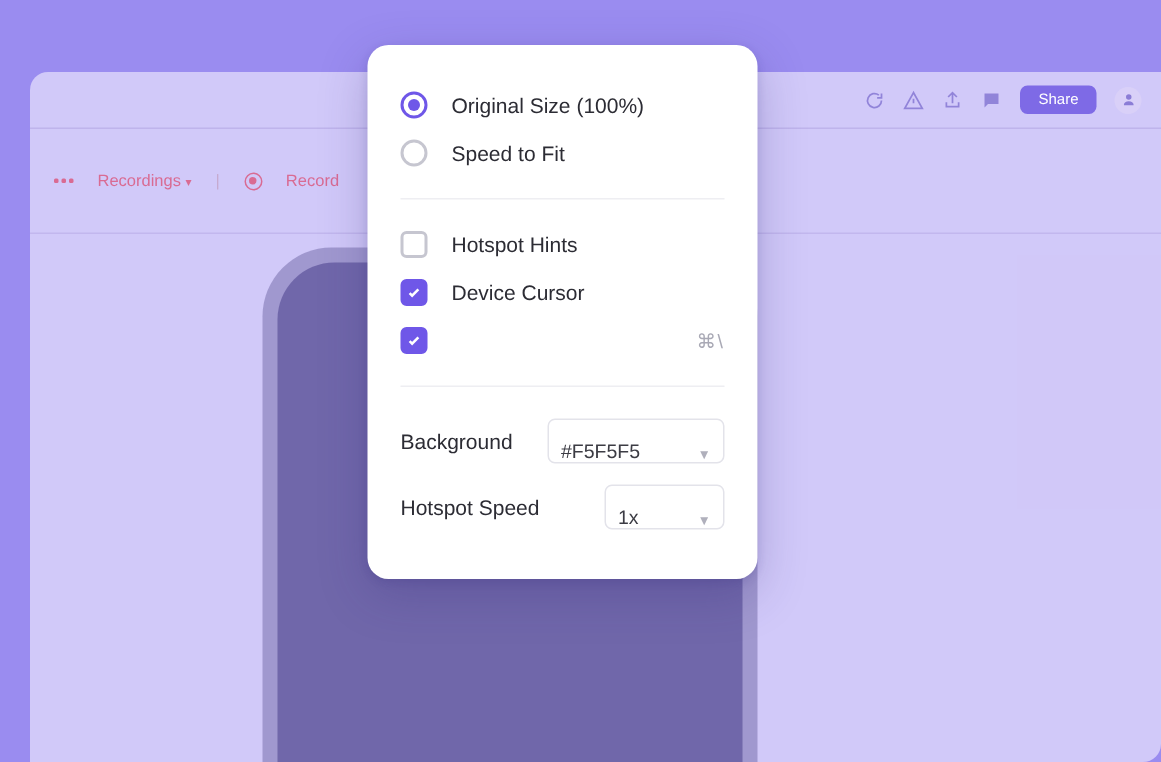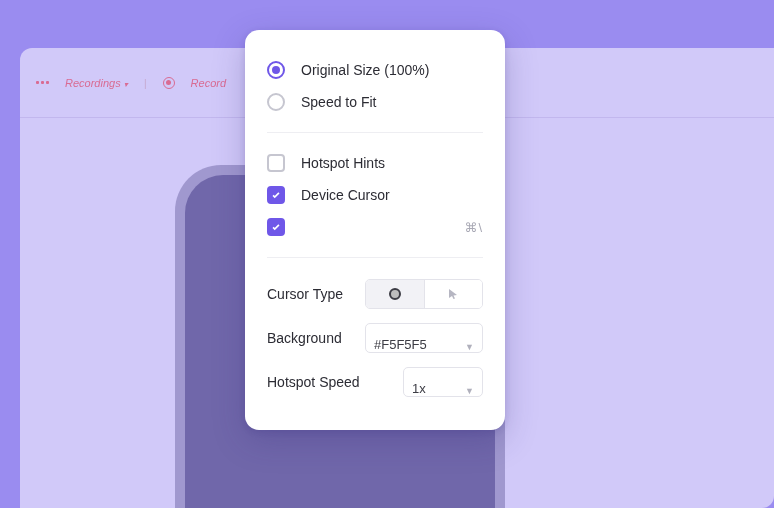--- a/index.html
+++ b/index.html
@@ -38,21 +38,20 @@
     }
     .bg-subbar {
       height: 70px;
       display: flex;
       align-items: center;
       gap: 16px;
       padding: 0 16px;
       color: #d96b93;
       font-size: 11px;
       border-bottom: 1px solid rgba(140, 120, 200, 0.22);
-      font-style: italic;
     }
     .dots3 { display: inline-flex; gap: 2px; align-items:center;}
     .dots3 span { width:3px;height:3px;background:#d96b93;border-radius:1px;display:inline-block; }
     .rec-dot {
       width: 12px;height:12px;border:1px solid #d96b93;border-radius:50%;
       display:inline-flex;align-items:center;justify-content:center;
     }
     .rec-dot::after{content:"";width:5px;height:5px;background:#d96b93;border-radius:50%;}
 
     
@@ -142,20 +141,40 @@
       cursor:pointer;
       justify-content:space-between;
     }
     .select.narrow { width: 80px; }
     .tri { color:#b0b0bc; font-size:9px; }
   </style>
 </head>
 <body>
 
 <div class="bg-window">
+  <div class="bg-topbar">
+    <svg class="bg-ico" viewBox="0 0 24 24">
+        <path fill="none" stroke="currentColor" stroke-width="2" d="M20 12a8 8 0 1 1-3-6.2M20 4v5h-5"></path>
+      </svg>
+    <svg class="bg-ico" viewBox="0 0 24 24">
+        <path fill="none" stroke="currentColor" stroke-width="2" d="M12 3 2 21h20L12 3Zm0 7v5m0 3h0"></path>
+      </svg>
+    <svg class="bg-ico" viewBox="0 0 24 24">
+        <path fill="none" stroke="currentColor" stroke-width="2" d="M12 3v12M7 8l5-5 5 5M5 14v5h14v-5"></path>
+      </svg>
+    <svg class="bg-ico" viewBox="0 0 24 24">
+        <path fill="currentColor" d="M4 4h16v12H8l-4 4V4Z"></path>
+      </svg>
+    <div class="share-btn">Share</div>
+    <div class="avatar">
+      <svg width="11" height="11" viewBox="0 0 24 24">
+          <path fill="#8b7dd6" d="M12 12a4 4 0 1 0-4-4 4 4 0 0 0 4 4Zm0 2c-4 0-7 2-7 5v1h14v-1c0-3-3-5-7-5Z"></path>
+        </svg>
+    </div>
+  </div>
   <div class="bg-subbar">
     <span class="dots3">
         <span></span>
         <span></span>
         <span></span>
       </span>
     <span><span>Recordings</span> <span style="font-size:8px;">▾</span></span>
     <span style="color:rgba(190,150,180,0.6)">|</span>
     <span class="rec-dot"></span>
     <span>Record</span>
@@ -199,33 +218,20 @@
     <div class="checkbox checked">
       <svg class="check-mark" viewBox="0 0 24 24">
           <path fill="none" stroke="currentColor" stroke-width="4" d="m5 13 4 4 10-10"></path>
         </svg>
     </div>
     <div class="shortcut">⌘\</div>
   </div>
 
   <div class="hr"></div>
 
-  <div class="control-row">
-    <div>Cursor Type</div>
-    <div class="seg">
-      <div class="seg-item active">
-        <div class="cursor-circle"></div>
-      </div>
-      <div class="seg-item">
-        <svg class="arrow-cursor" viewBox="0 0 24 24">
-            <path fill="currentColor" d="M4 2 20 14l-7 1 3 6-3 1-3-6-6 4V2Z"></path>
-          </svg>
-      </div>
-    </div>
-  </div>
 
   <div class="control-row">
     <div>Background</div>
     <div class="select">
       <span>#F5F5F5</span>
       <span class="tri">▼</span>
     </div>
   </div>
 
   <div class="control-row">

